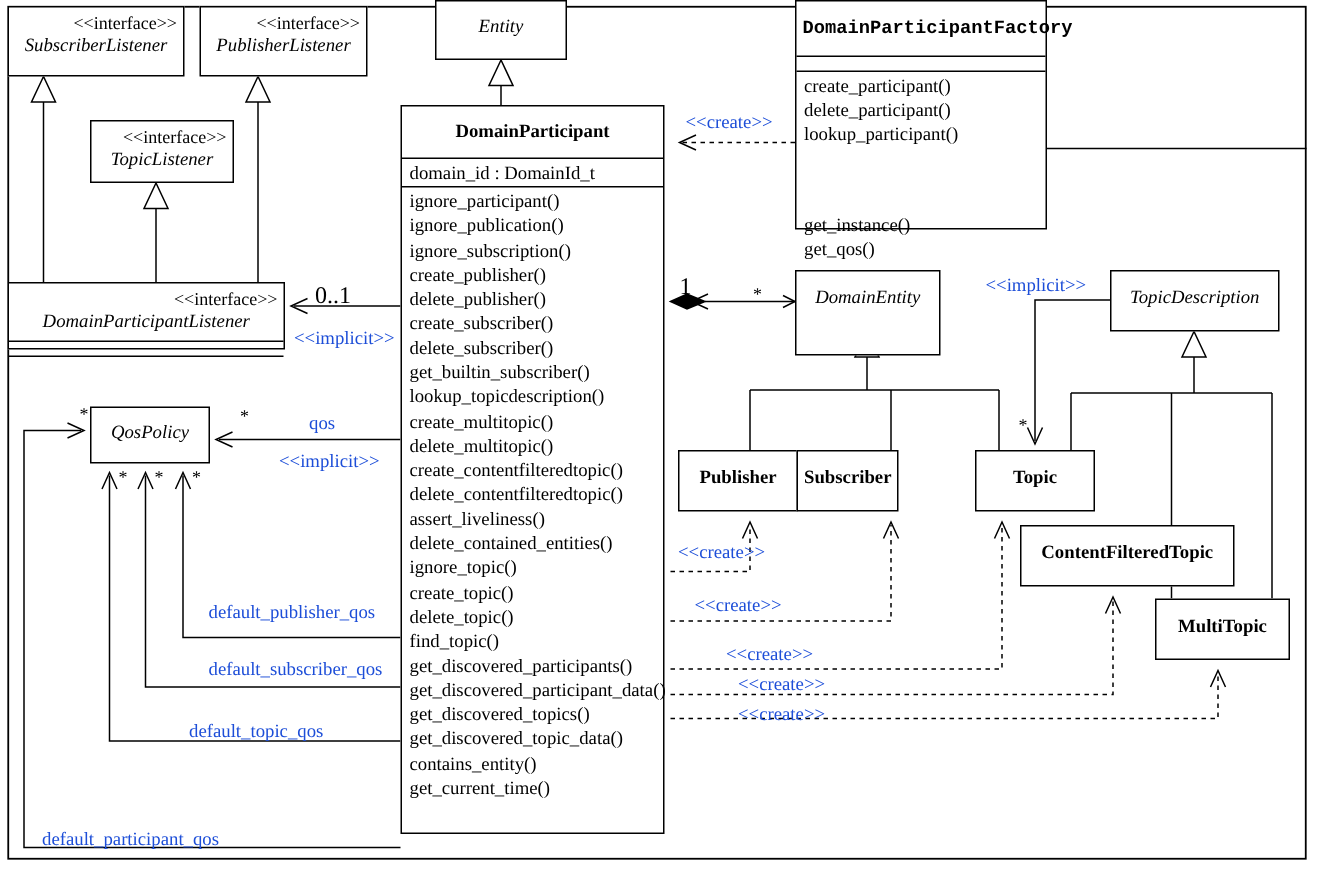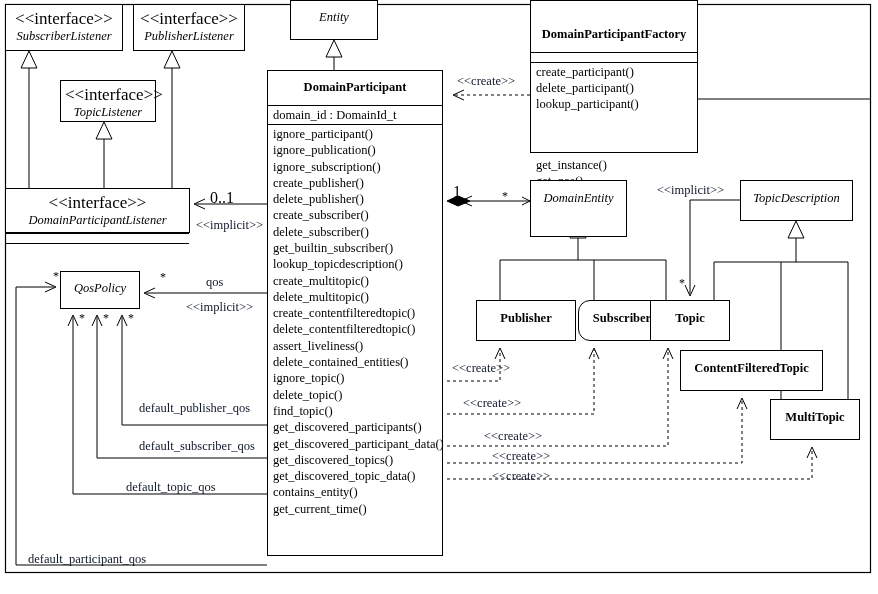--- a/index.html
+++ b/index.html
@@ -32,21 +32,22 @@
     color: #000;
   }
   .bx-title {
     text-align: center;
     padding: 3px 4px 4px 4px;
     line-height: 1.25;
   }
   .stereo {
     display: block;
     font-style: normal;
-    font-size: 17px;
+    font-size: 12px;
+    text-align: right;
   }
   .cname-italic {
     display: block;
     font-style: italic;
   }
   .cname-bold {
     display: block;
     font-weight: bold;
   }
   .compartment {
@@ -62,21 +63,21 @@
     white-space: nowrap;
     line-height: 16.3px;
     font-size: 12.5px;
   }
   .op-static {
     margin-top: 44px;
   }
   .edge-label {
     position: absolute;
     font-size: 12.5px;
-    color: #0f172a;
+    color: #1d4ed8;
     white-space: nowrap;
     background: transparent;
     line-height: 1;
   }
   .mult-label {
     position: absolute;
     font-size: 16px;
     color: #000;
     white-space: nowrap;
     line-height: 1;
@@ -296,33 +297,34 @@
       <span class="op-line">delete_subscriber()</span>
       <span class="op-line">get_builtin_subscriber()</span>
       <span class="op-line">lookup_topicdescription()</span>
       <span class="op-line">create_multitopic()</span>
       <span class="op-line">delete_multitopic()</span>
       <span class="op-line">create_contentfilteredtopic()</span>
       <span class="op-line">delete_contentfilteredtopic()</span>
       <span class="op-line">assert_liveliness()</span>
       <span class="op-line">delete_contained_entities()</span>
       <span class="op-line">ignore_topic()</span>
+      <span class="op-line">create_topic()</span>
       <span class="op-line">delete_topic()</span>
       <span class="op-line">find_topic()</span>
       <span class="op-line">get_discovered_participants()</span>
       <span class="op-line">get_discovered_participant_data()</span>
       <span class="op-line">get_discovered_topics()</span>
       <span class="op-line">get_discovered_topic_data()</span>
       <span class="op-line">contains_entity()</span>
       <span class="op-line">get_current_time()</span>
     </div>
   </div>
 
   <div class="uml-box" style="left:530px; top:0px; width:168px; height:153px;">
-    <div class="bx-title" style="padding-top:26px; padding-bottom:9px;">
+    <div class="bx-title" style="padding-top:11px; padding-bottom:9px;font-family:Liberation Mono, monospace;">
       <span class="cname-bold">DomainParticipantFactory</span>
     </div>
     <div class="compartment empty"></div>
     <div class="compartment">
       <span class="op-line">create_participant()</span>
       <span class="op-line">delete_participant()</span>
       <span class="op-line">lookup_participant()</span>
       <span class="op-line op-static">get_instance()</span>
       <span class="op-line">get_qos()</span>
     </div>
@@ -333,27 +335,27 @@
       <span class="cname-italic">DomainEntity</span>
     </div>
   </div>
 
   <div class="uml-box" style="left:740px; top:180px; width:113px; height:41px;">
     <div class="bx-title" style="padding-top:10px;">
       <span class="cname-italic">TopicDescription</span>
     </div>
   </div>
 
-  <div class="uml-box" style="left:476px; top:300px; width:100px; height:41px;">
+  <div class="uml-box" style="left:452px; top:300px; width:80px; height:41px;">
     <div class="bx-title" style="padding-top:10px;">
       <span class="cname-bold">Publisher</span>
     </div>
   </div>
 
-  <div class="uml-box" style="left:578px; top:300px; width:88px; height:41px;border-radius:12px;">
+  <div class="uml-box" style="left:531px; top:300px; width:68px; height:41px;">
     <div class="bx-title" style="padding-top:10px;">
       <span class="cname-bold">Subscriber</span>
     </div>
   </div>
 
   <div class="uml-box" style="left:650px; top:300px; width:80px; height:41px;">
     <div class="bx-title" style="padding-top:10px;">
       <span class="cname-bold">Topic</span>
     </div>
   </div>

